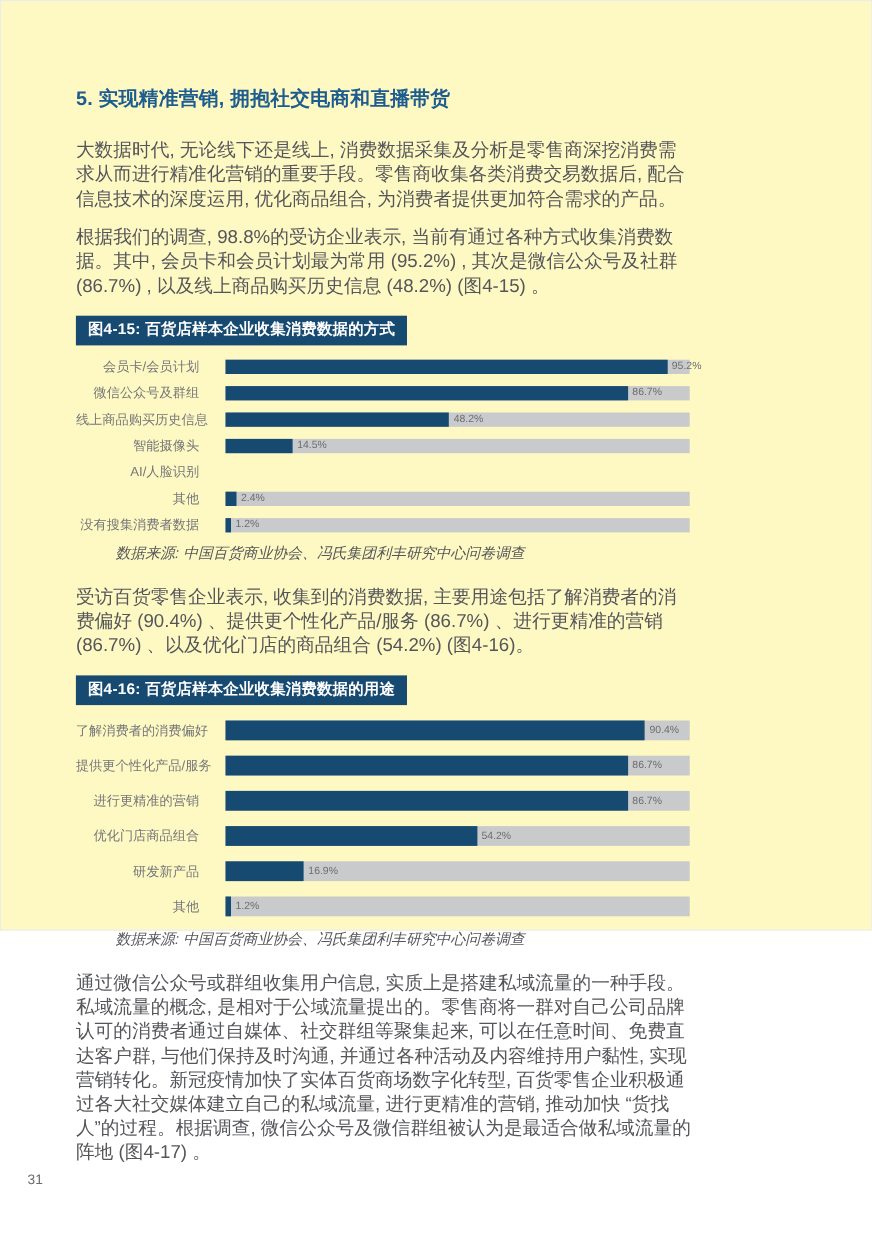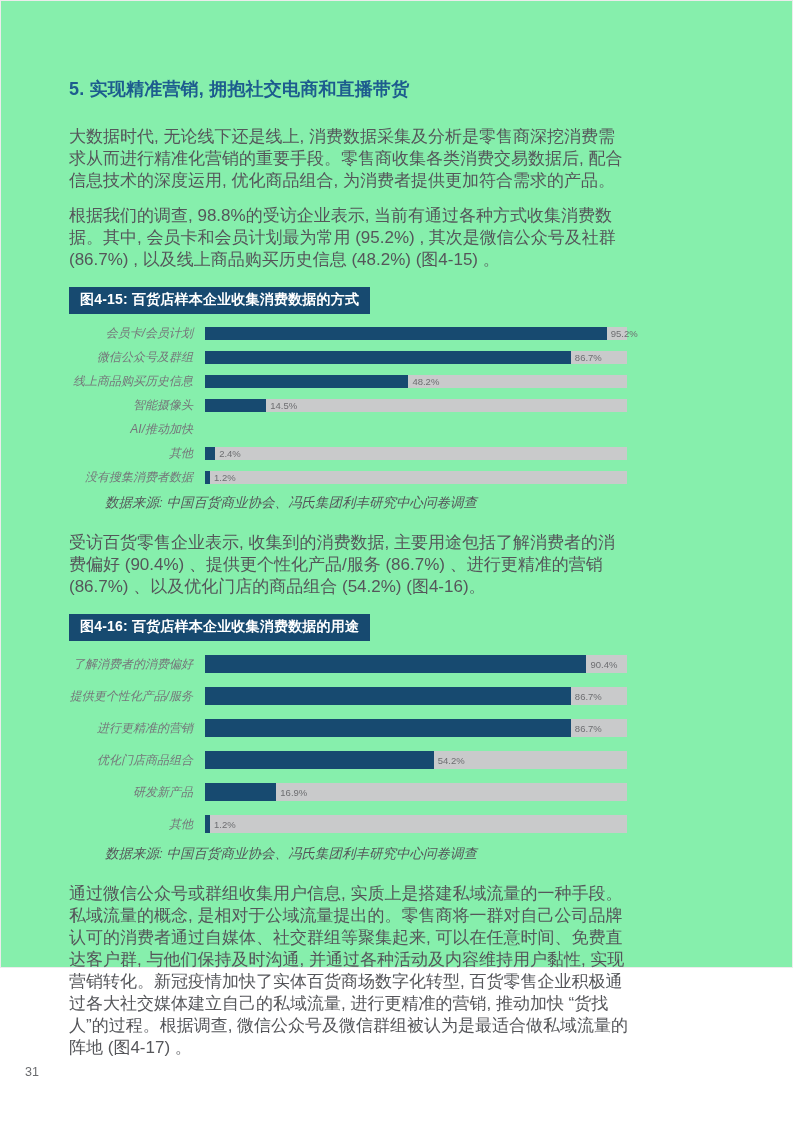--- a/index.html
+++ b/index.html
@@ -11,21 +11,21 @@
     --value-gray:#6d6e71;
   }
   *{box-sizing:border-box;margin:0;padding:0;}
   html,body{background:#fff;}
   body{
     width:793px;height:1122px;
     font-family:"Liberation Sans","DejaVu Sans",sans-serif;
     position:relative;overflow:hidden;
   }
   .page{
-    position:relative;width:793px;height:968px;background:#86efac;
+    position:relative;width:793px;height:846px;background:#fef9c3;
     border:1px solid #ececec;
   }
   .content{
     padding:76px 0 0 68px;
     width:630px;
   }
   h1.section-heading{
     font-size:18px;font-weight:bold;color:var(--heading-blue);
     letter-spacing:.2px;margin:0 0 25px 0;
   }
@@ -37,22 +37,22 @@
   .chart-title{
     display:inline-block;background:var(--navy);color:#fff;
     font-size:14px;font-weight:bold;padding:4px 11px 5px 11px;
     margin:0 0 7px 0;letter-spacing:.2px;
   }
   .chart{width:558px;}
   .crow{display:flex;align-items:center;}
   .chart.dense .crow{height:24px;}
   .chart.roomy .crow{height:32px;}
   .clabel{
-    width:136px;flex:0 0 136px;padding-right:12px;text-align:right;
-    font-size:12px;color:var(--label-gray);white-space:nowrap;font-style:italic;
+    width:136px;flex:0 0 136px;padding-right:24px;text-align:right;
+    font-size:12px;color:var(--label-gray);white-space:nowrap;
   }
   .ctrack{position:relative;flex:1;background:var(--track);}
   .chart.dense .ctrack{height:13px;}
   .chart.roomy .ctrack{height:18px;}
   .cbar{position:absolute;left:0;top:0;height:100%;background:var(--navy);}
   .cval{
     position:absolute;top:50%;transform:translateY(-50%);
     margin-left:4px;font-size:9.5px;color:var(--value-gray);white-space:nowrap;
   }
   .source{
@@ -102,21 +102,21 @@
             </div>
           </div>
           <div class="crow">
             <div class="clabel">智能摄像头</div>
             <div class="ctrack">
               <div class="cbar" style="width: 14.5%;"></div>
               <span class="cval" style="left: 14.5%;">14.5%</span>
             </div>
           </div>
           <div class="crow">
-            <div class="clabel">AI/推动加快</div>
+            <div class="clabel">AI/人脸识别</div>
           </div>
           <div class="crow">
             <div class="clabel">其他</div>
             <div class="ctrack">
               <div class="cbar" style="width: 2.4%;"></div>
               <span class="cval" style="left: 2.4%;">2.4%</span>
             </div>
           </div>
           <div class="crow">
             <div class="clabel">没有搜集消费者数据</div>

